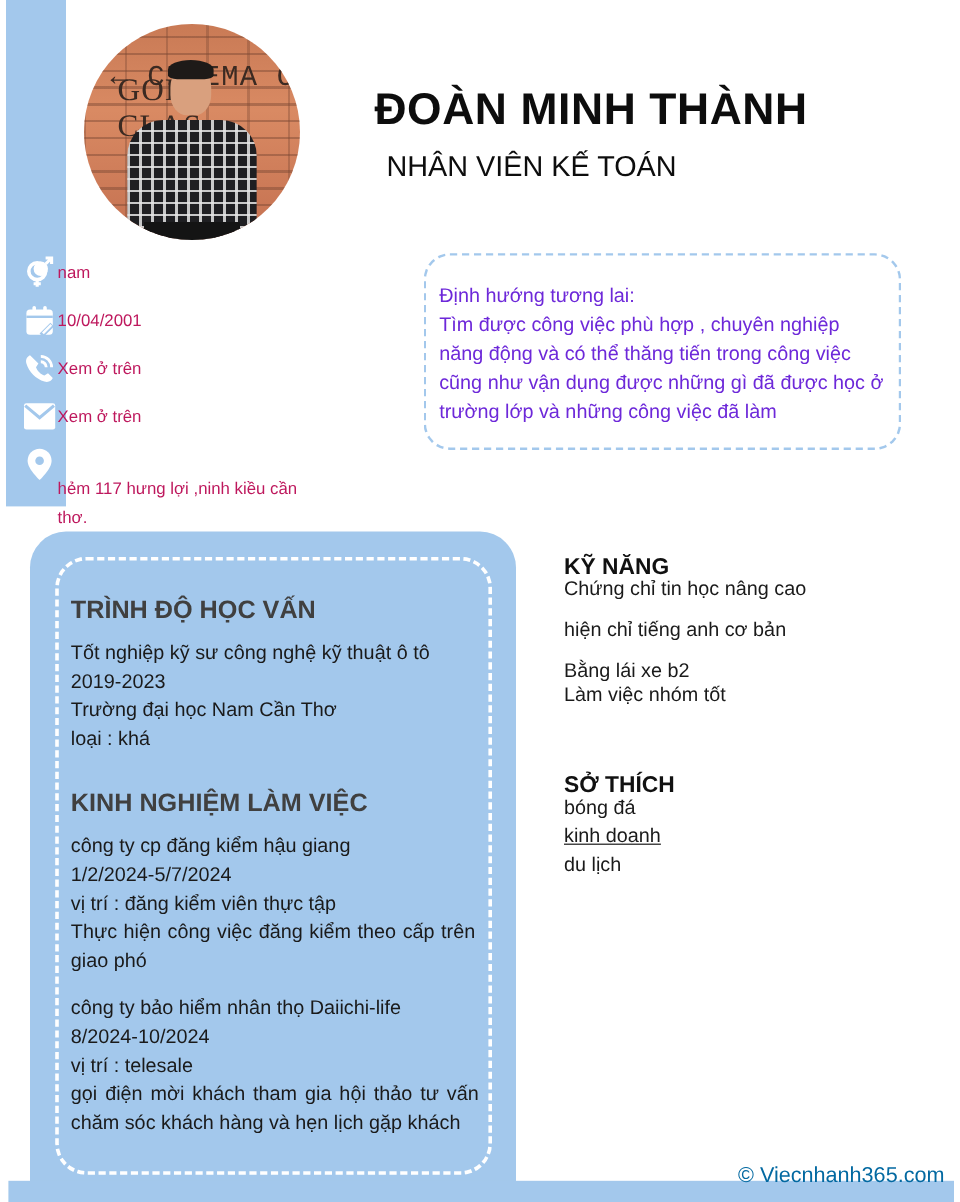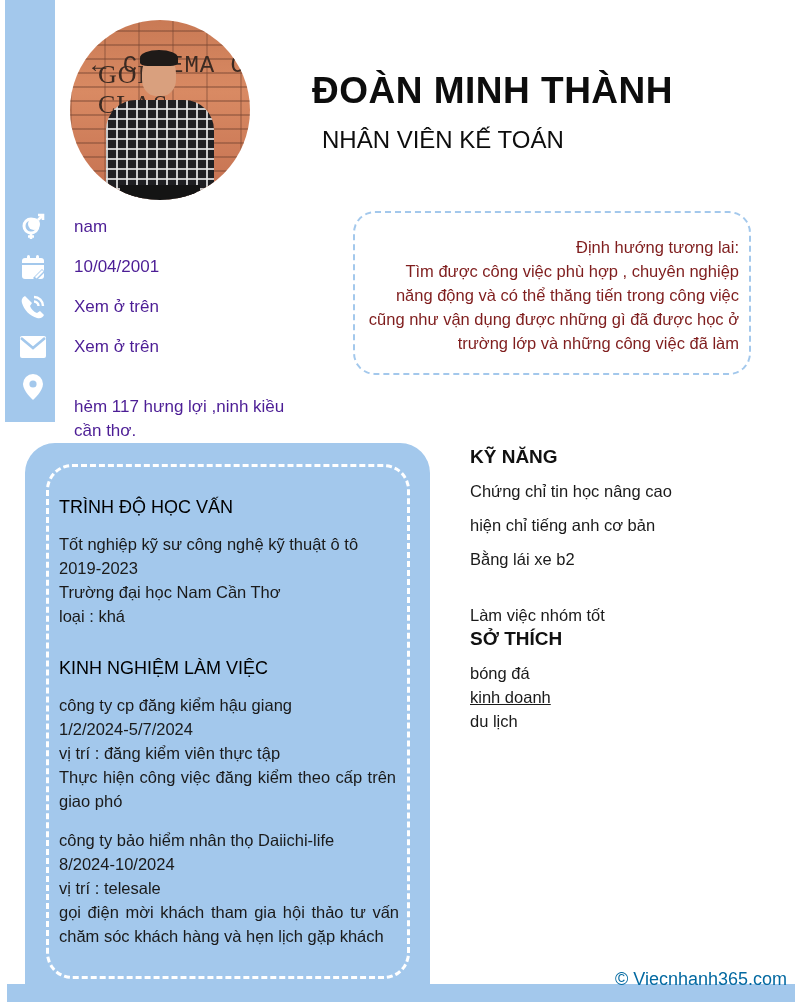--- a/index.html
+++ b/index.html
@@ -23,32 +23,32 @@
        repeating-linear-gradient(0deg, rgba(230,230,230,0.85) 0 2px, transparent 2px 10px),
        repeating-linear-gradient(90deg, rgba(230,230,230,0.85) 0 2px, transparent 2px 10px); }
   .avatar .pants { position: absolute; left: 50px; top: 165px; width: 80px; height: 20px; background: #141414; }
 
   .name { position: absolute; left: 312px; top: 70px; font-size: 37px; font-weight: 700; letter-spacing: 0.5px; color: #0d0d0d; }
   .title { position: absolute; left: 322px; top: 126px; font-size: 24px; font-weight: 400; color: #0d0d0d; }
 
   .info-row { position: absolute; left: 0; width: 300px; }
   .info-icon { position: absolute; left: 19px; width: 28px; height: 28px; display: flex; align-items: center; justify-content: center; }
   .info-icon svg { width: 28px; height: 28px; }
-  .info-text { position: absolute; left: 74px; width: 225px; font-size: 17px; line-height: 24px; color: #4c1d95; }
+  .info-text { position: absolute; left: 48px; width: 225px; font-size: 14px; line-height: 24px; color: #be185d; }
 
   .goal-box { position: absolute; left: 353px; top: 211px; width: 398px; height: 164px; border: 2px dashed #a3c8ec; border-radius: 22px; padding: 22px 10px 0 11px; }
-  .goal-box p { font-size: 16.5px; line-height: 24px; color: #7f1d1d; text-align: right; }
+  .goal-box p { font-size: 16.5px; line-height: 24px; color: #6d28d9; }
 
   .card { position: absolute; left: 25px; top: 443px; width: 405px; height: 560px; background: #a3c8ec; border-radius: 30px 30px 0 0; }
   .card-inner { position: absolute; left: 21px; top: 21px; width: 364px; height: 515px; border: 3px dashed #ffffff; border-radius: 26px; }
-  .sec-h { position: absolute; font-size: 18px; font-weight: 400; color: #000000; }
+  .sec-h { position: absolute; font-size: 21px; font-weight: 700; color: #404040; }
   .sec-body { position: absolute; font-size: 16.5px; line-height: 24px; color: #1a1a1a; }
   .justify { text-align: justify; text-align-last: left; }
 
-  .right-h { position: absolute; left: 470px; font-size: 19px; font-weight: 700; color: #111; }
+  .right-h { position: absolute; left: 470px; font-size: 19px; font-weight: 700; color: #111; margin-top: 16px; }
   .right-item { position: absolute; left: 470px; font-size: 16.5px; line-height: 24px; color: #1a1a1a; }
 
   .bottom-bar { position: absolute; left: 7px; top: 984px; width: 788px; height: 18px; background: #a3c8ec; }
   .watermark { position: absolute; left: 615px; top: 969px; font-family: Liberation Sans, sans-serif; font-size: 18px; color: #0369a1; }
 </style>
 </head>
 <body>
 
 <div class="sidebar"></div>
 
@@ -150,21 +150,21 @@
     <div>8/2024-10/2024</div>
     <div>vị trí : telesale</div>
     <div class="justify">gọi điện mời khách tham gia hội thảo tư vấn chăm sóc khách hàng và hẹn lịch gặp khách</div>
   </div>
 </div>
 
 <div class="right-h" style="top:446px;">KỸ NĂNG</div>
 <div class="right-item" style="top:479px;">Chứng chỉ tin học nâng cao</div>
 <div class="right-item" style="top:513px;">hiện chỉ tiếng anh cơ bản</div>
 <div class="right-item" style="top:547px;">Bằng lái xe b2</div>
-<div class="right-item" style="top:603px;">Làm việc nhóm tốt</div>
+<div class="right-item" style="top:567px;">Làm việc nhóm tốt</div>
 
 <div class="right-h" style="top:628px;">SỞ THÍCH</div>
 <div class="right-item" style="top:661px;">bóng đá</div>
 <div class="right-item" style="top:685px;text-decoration:underline;">kinh doanh</div>
 <div class="right-item" style="top:709px;">du lịch</div>
 
 <div class="bottom-bar"></div>
 <div class="watermark">© Viecnhanh365.com</div>
 
 </body></html>

